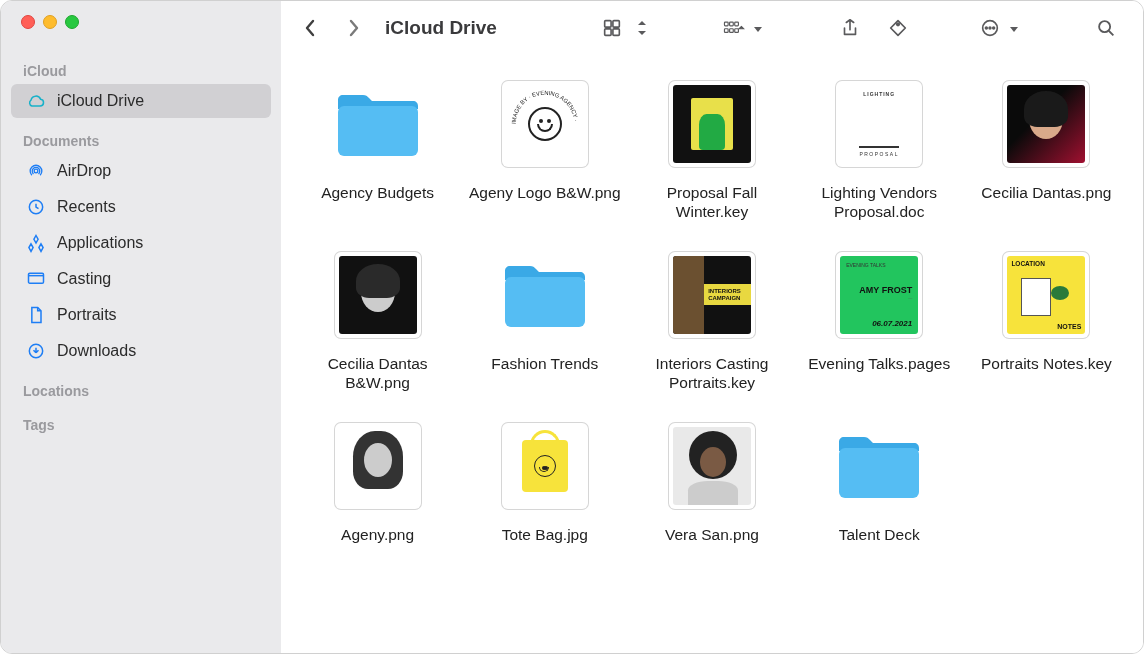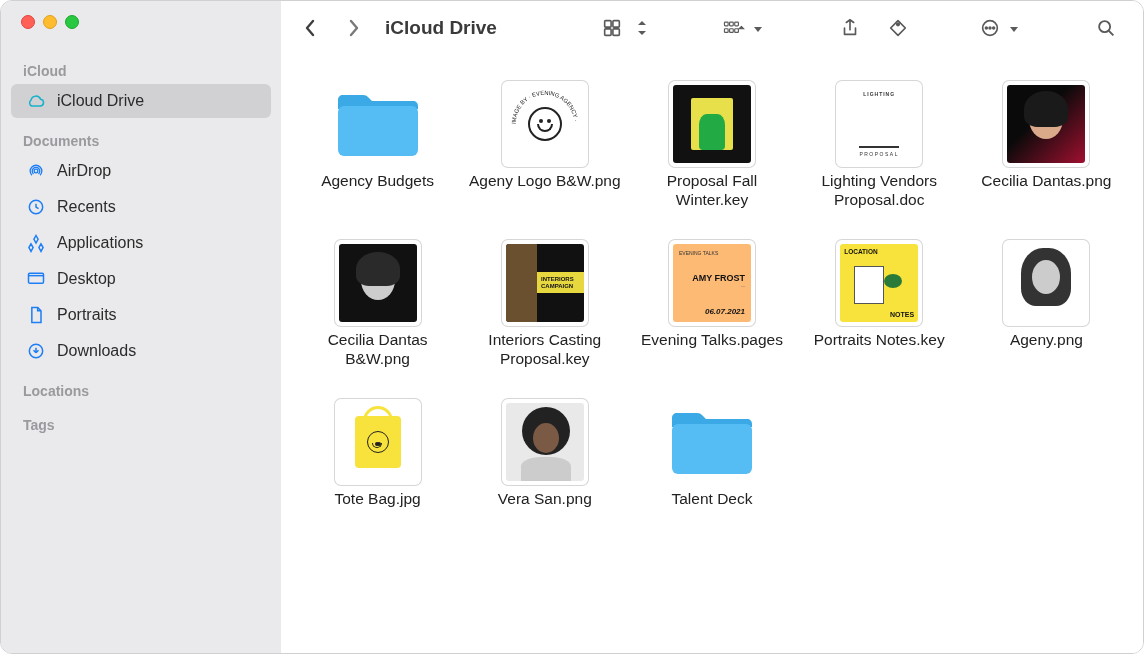--- a/index.html
+++ b/index.html
@@ -57,25 +57,25 @@
   .grid { display:grid; grid-template-columns: repeat(5, 1fr); row-gap:30px; column-gap:10px;}
   .item { display:flex; flex-direction:column; align-items:center; text-align:center;}
   .thumb {
     width:86px; height:86px; border-radius:6px; background:#fff;
     box-shadow: 0 0 0 1px #d6d6d6; padding:4px;
     display:flex;align-items:center;justify-content:center;
     position:relative; overflow:hidden;
   }
   .thumb-inner { width:100%; height:100%; border-radius:3px; overflow:hidden; display:flex;align-items:center;justify-content:center;}
   .folder-thumb { width:96px; height:86px; box-shadow:none; padding:0; background:transparent;}
-  .label { font-size:15.5px; color:#222; margin-top:4px; line-height:1.25; max-width:160px;}
+  .label { font-size:15.5px; color:#222; margin-top:16px; line-height:1.25; max-width:160px;}
   
   .folder-svg { width:92px; height:76px;}
   .dark { background:#111;}
-  .cream { background:#fdba74;}
+  .cream { background:#22c55e;}
   .yellow { background:#f7e33b;}
   .white { background:#fff;}
   .smiley { width:34px;height:34px;border:2px solid #222;border-radius:50%;position:relative;}
   .smiley::before,.smiley::after{content:"";position:absolute;width:4px;height:4px;background:#222;border-radius:50%;top:10px;}
   .smiley::before{left:9px;} .smiley::after{right:9px;}
   .smiley .mouth{position:absolute;width:16px;height:8px;border:2px solid #222;border-top:none;border-radius:0 0 16px 16px;bottom:7px;left:7px;}
   
   .person { width:100%;height:100%; position:relative;}
   .person .head{position:absolute;border-radius:50%;}
   .person .body{position:absolute;border-radius:40% 40% 0 0;}
@@ -129,21 +129,21 @@
       </span>
       <span>Applications</span>
     </div>
     <div class="side-item">
       <span class="side-icon">
         <svg viewBox="0 0 24 24" fill="none" stroke="#1e7ef5" stroke-width="1.8">
             <rect x="3" y="5" width="18" height="12" rx="1.5"></rect>
             <path d="M3 8h18"></path>
           </svg>
       </span>
-      <span>Desktop</span>
+      <span>Casting</span>
     </div>
     <div class="side-item">
       <span class="side-icon">
         <svg viewBox="0 0 24 24" fill="none" stroke="#1e7ef5" stroke-width="1.8">
             <path d="M7 3h7l4 4v14H7Z"></path>
             <path d="M14 3v4h4"></path>
           </svg>
       </span>
       <span>Portraits</span>
     </div>
@@ -304,29 +304,38 @@
               <div class="thumb-inner dark">
         <div class="person">
                   <div class="head" style="width:34px;height:40px;background:#ccc;top:16px;left:22px"></div>
         <div style="position:absolute;width:44px;height:34px;background:#2a2a2a;border-radius:50% 50% 30% 30%;top:8px;left:17px"></div>
                 </div>
               </div>
             </div>
             <div class="label">Cecilia Dantas B&amp;W.png</div>
           </div>
           <div class="item">
+            <div class="thumb folder-thumb">
+  <svg class="folder-svg" viewBox="0 0 92 76">
+    <path d="M6 14c0-3 2-5 5-5h20c3 0 4 1 6 3l3 3h41c3 0 5 2 5 5v3H6Z" fill="#3aa9e6"></path>
+    <rect x="6" y="20" width="80" height="50" rx="6" fill="#55bdf3"></rect>
+  </svg>
+</div>
+            <div class="label">Fashion Trends</div>
+          </div>
+          <div class="item">
             <div class="thumb">
               <div class="thumb-inner dark" style="display:flex">
         <div style="width:40%;height:100%;background:#6b5030"></div>
         <div style="flex:1;background:#e8d840;display:flex;align-items:center;justify-content:center;padding:4px">
           <div style="font-size:6px;font-weight:800;color:#111;line-height:1.1;text-align:left">INTERIORS CAMPAIGN</div>
         </div>
               </div>
             </div>
-            <div class="label">Interiors Casting Proposal.key</div>
+            <div class="label">Interiors Casting Portraits.key</div>
           </div>
           <div class="item">
             <div class="thumb">
               <div class="thumb-inner cream" style="flex-direction:column;align-items:flex-end;justify-content:space-between;padding:6px">
         <div style="font-size:5px;align-self:flex-start;color:#333">EVENING TALKS</div>
         <div style="text-align:right">
                   <div style="font-size:9px;font-weight:900;color:#111;line-height:1">AMY FROST</div>
         <div style="font-size:4px;color:#555">—</div>
                 </div>
         <div style="font-size:8px;font-weight:800;color:#111;font-style:italic">06.07.2021</div>

